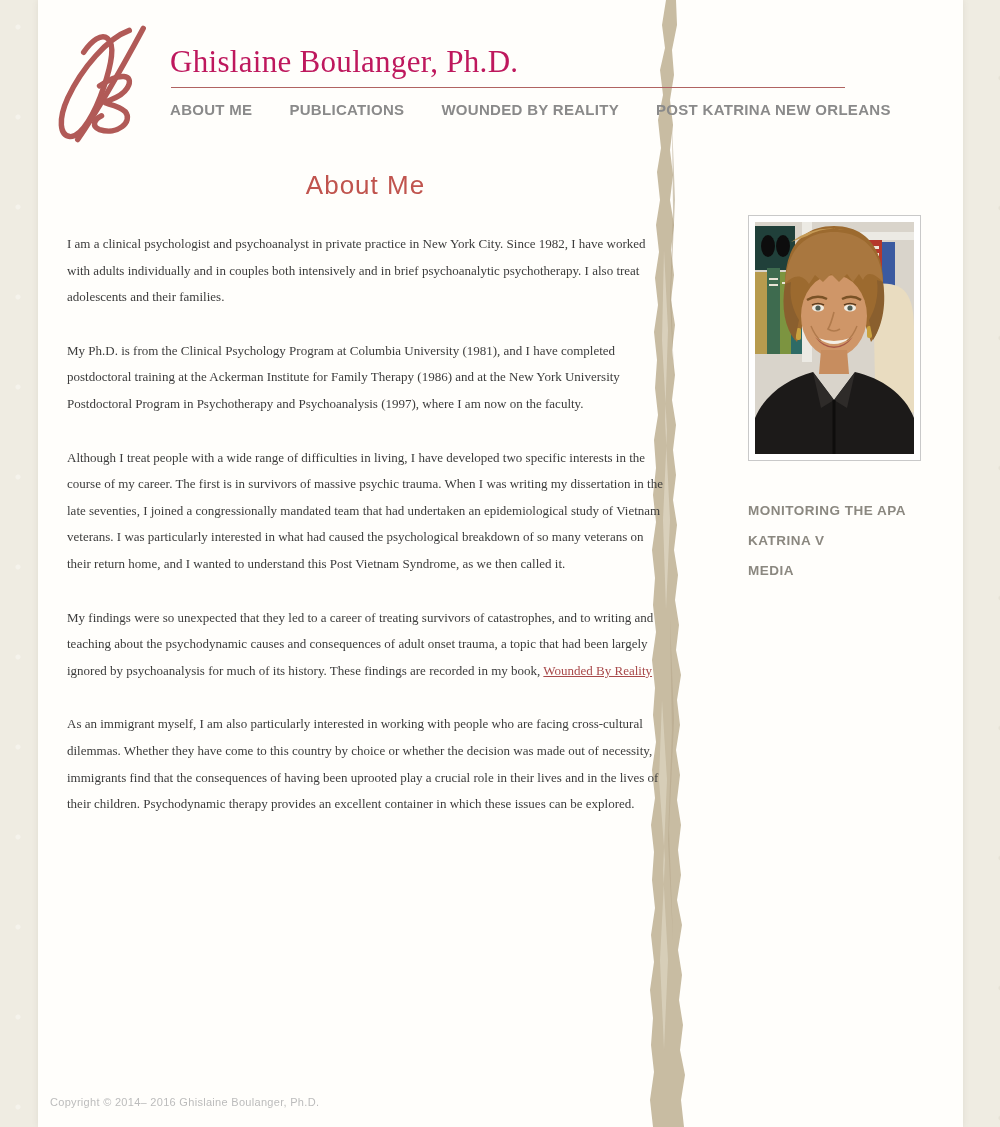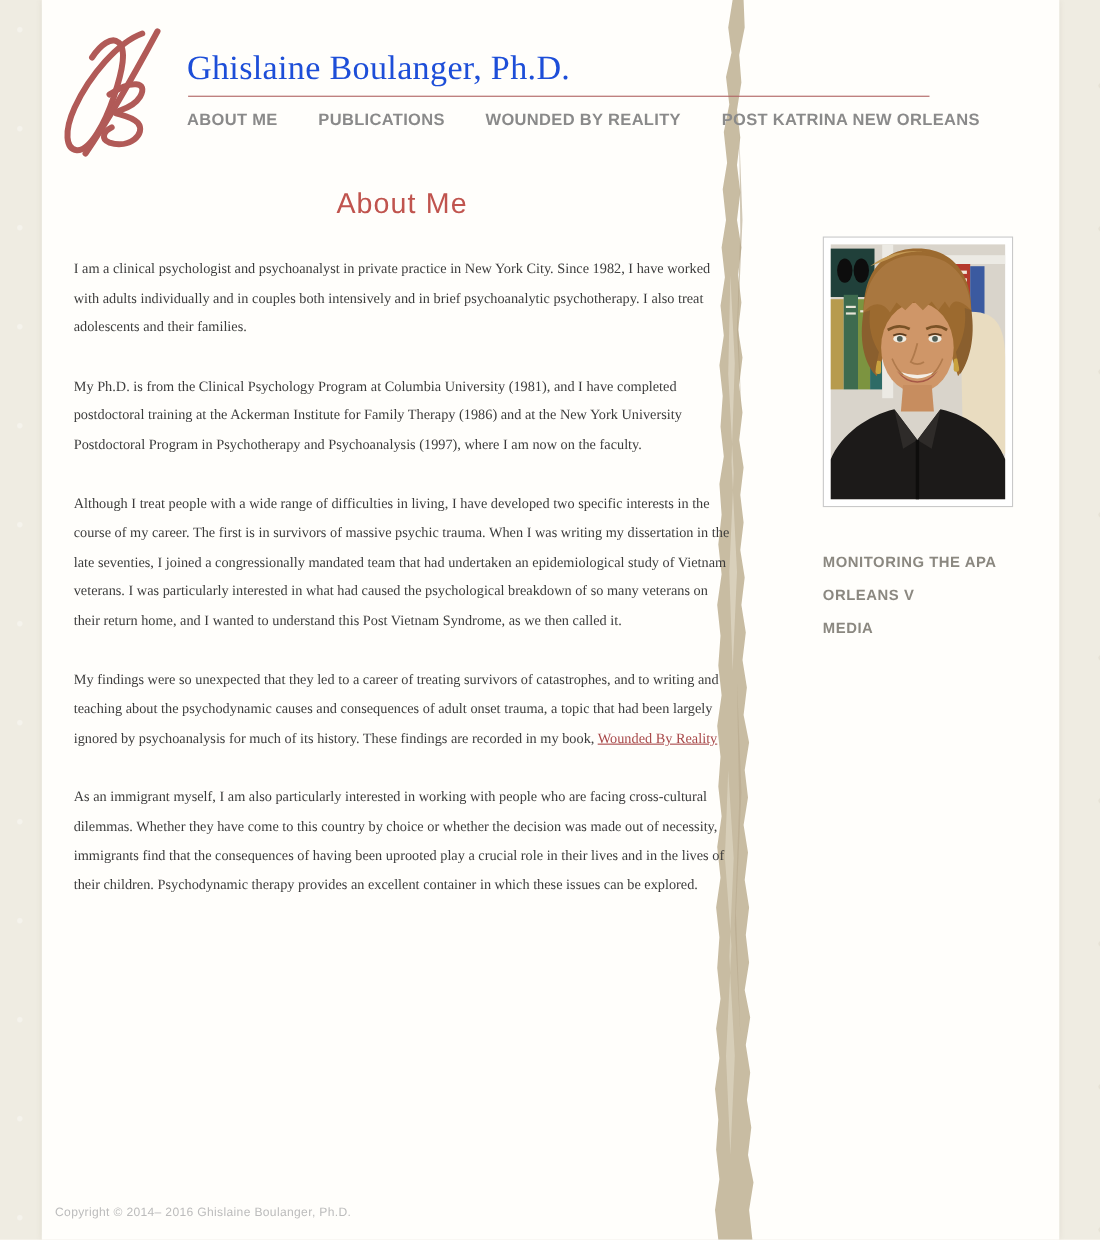--- a/index.html
+++ b/index.html
@@ -26,21 +26,21 @@
     z-index: 1;
   }
   .content { position: absolute; inset: 0; z-index: 2; }
 
   
   .logo { position: absolute; left: 44px; top: 24px; width: 124px; height: 120px; cursor: pointer; }
   .site-title {
     position: absolute; left: 170px; top: 44px;
     font-family: "Liberation Serif", serif;
     font-size: 31px; font-weight: 400;
-    color: #1d4ed8; letter-spacing: .3px;
+    color: #be185d; letter-spacing: .3px;
   }
   .title-rule {
     position: absolute; left: 171px; top: 87px;
     width: 674px; height: 1px; background: #b06361;
   }
   .nav { position: absolute; left: 170px; top: 101px; display: flex; }
   .nav-item {
     font-family: "Liberation Sans", sans-serif;
     font-size: 15px; font-weight: 700; color: #8a8a8a;
     letter-spacing: .3px; margin-right: 37px; cursor: pointer;
@@ -199,20 +199,20 @@
 
         <path d="M 0,232 L 0,196 C 10,172 34,156 58,150 L 79,178 L 100,150 C 126,156 150,172 159,196 L 159,232 Z" fill="#1c1a19"></path>
         <path d="M 58,150 L 79,178 L 66,186 Z" fill="#2e2b29"></path>
         <path d="M 100,150 L 79,178 L 92,186 Z" fill="#2e2b29"></path>
         <path d="M 79,178 L 79,232" stroke="#0e0d0c" stroke-width="3"></path>
       </svg>
     </div>
 
     <div class="side-links">
       <a class="side-link">MONITORING THE APA</a>
-      <a class="side-link">ORLEANS V</a>
+      <a class="side-link">KATRINA V</a>
       <a class="side-link">MEDIA</a>
     </div>
   </aside>
 
   <div class="footer">Copyright © 2014– 2016 Ghislaine Boulanger, Ph.D.</div>
 
 </div>
 
 </body></html>

